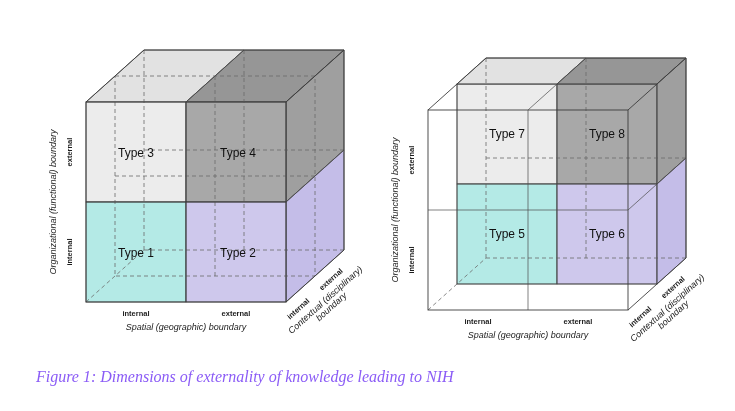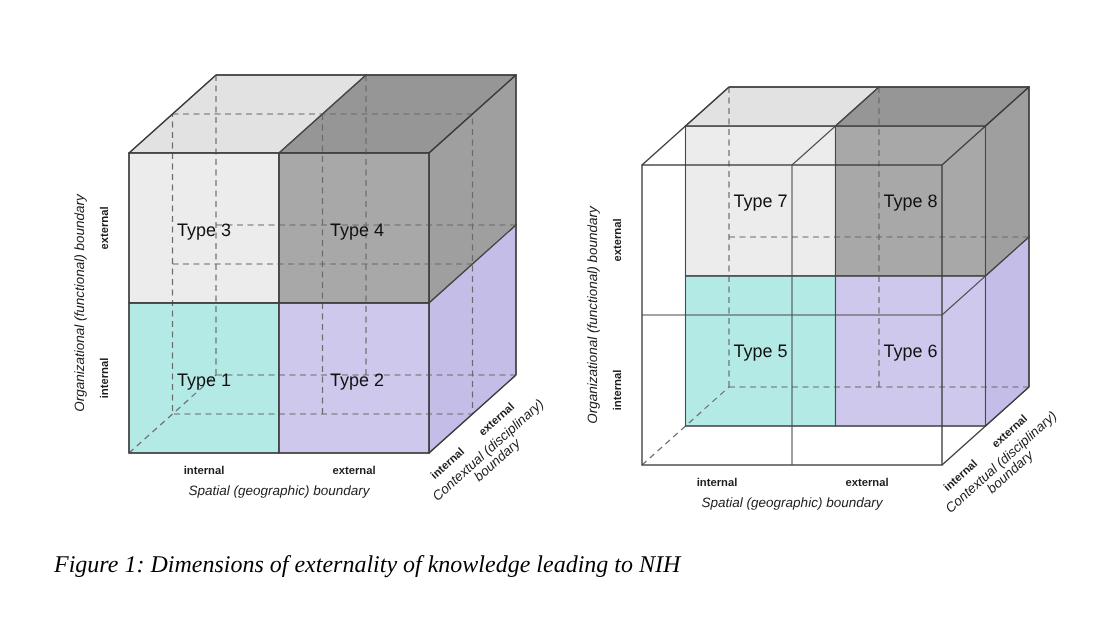--- a/index.html
+++ b/index.html
@@ -2,21 +2,21 @@
 <html><head>
 <meta charset="utf-8">
 <style>
   html,body{margin:0;padding:0;background:#ffffff;}
   .page{position:relative;width:735px;height:411px;background:#ffffff;overflow:hidden;
         font-family:"Liberation Sans",sans-serif;}
   svg.cube{position:absolute;}
   #cube-left{left:26px;top:2px;}
   #cube-right{left:368px;top:10px;}
   .caption{position:absolute;left:36px;top:368px;width:660px;
-           font:italic 16px "Liberation Serif",serif;color:#000000;}
+           font:italic 16px "Liberation Serif",serif;color:#8b5cf6;}
   
   .face{stroke:#3a3a3a;stroke-width:0.7;}
   .edge{stroke:#3c3c3c;stroke-width:0.9;fill:none;}
   .edge-thin{stroke:#4a4a4a;stroke-width:0.7;fill:none;}
   .edge-dash{stroke:#6b6b6b;stroke-width:0.8;fill:none;stroke-dasharray:4 3;}
   .type-label{font:12px "Liberation Sans",sans-serif;fill:#111;text-anchor:middle;}
   .axis-title{font:italic 9px "Liberation Sans",sans-serif;fill:#1d1d1d;text-anchor:middle;}
   .axis-sub{font:bold 7.5px "Liberation Sans",sans-serif;fill:#1d1d1d;text-anchor:middle;}
 </style>
 </head>

